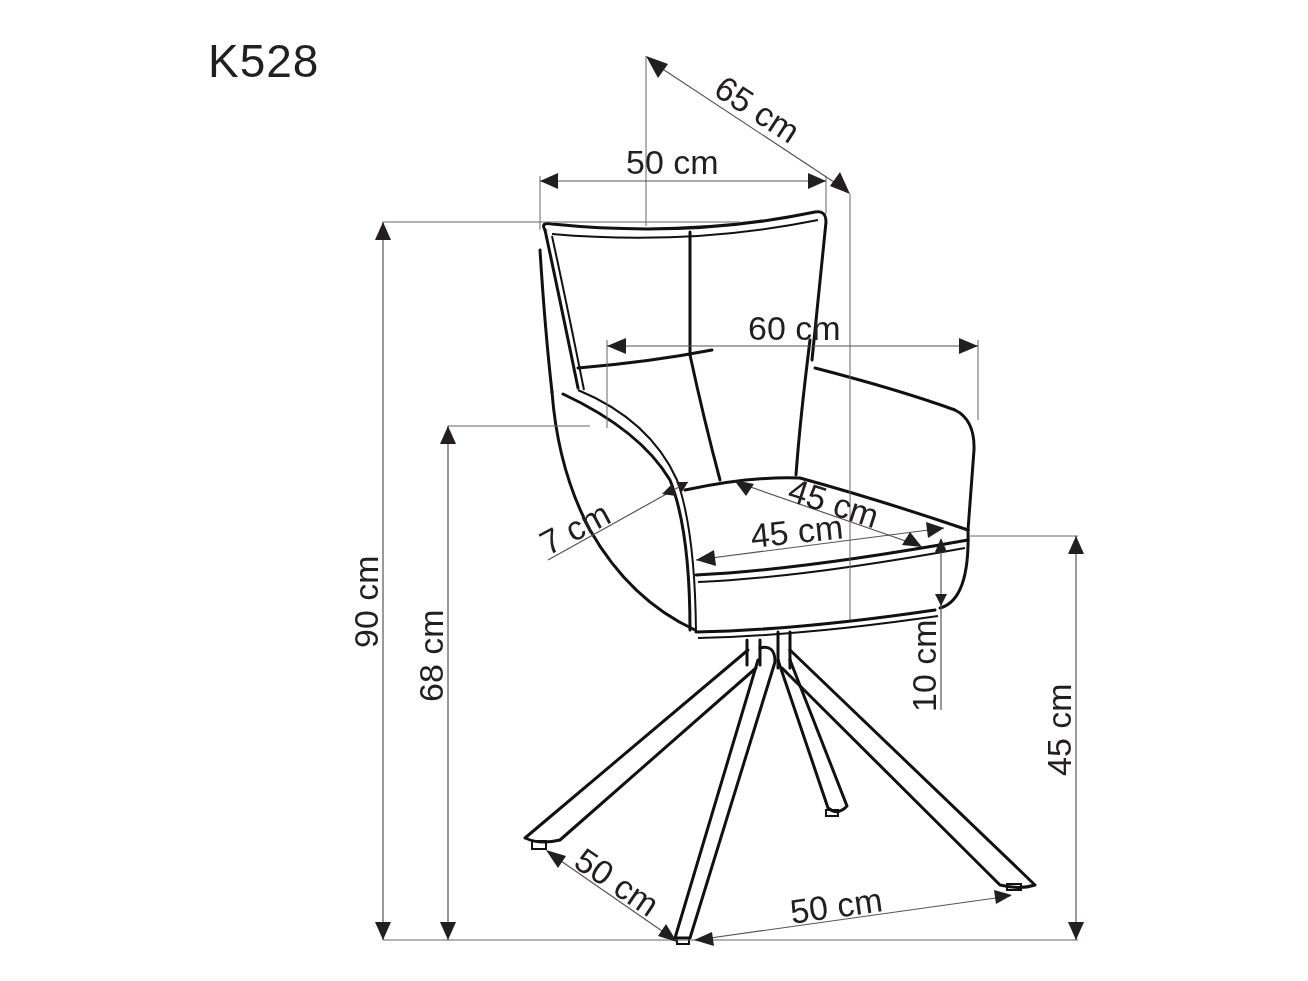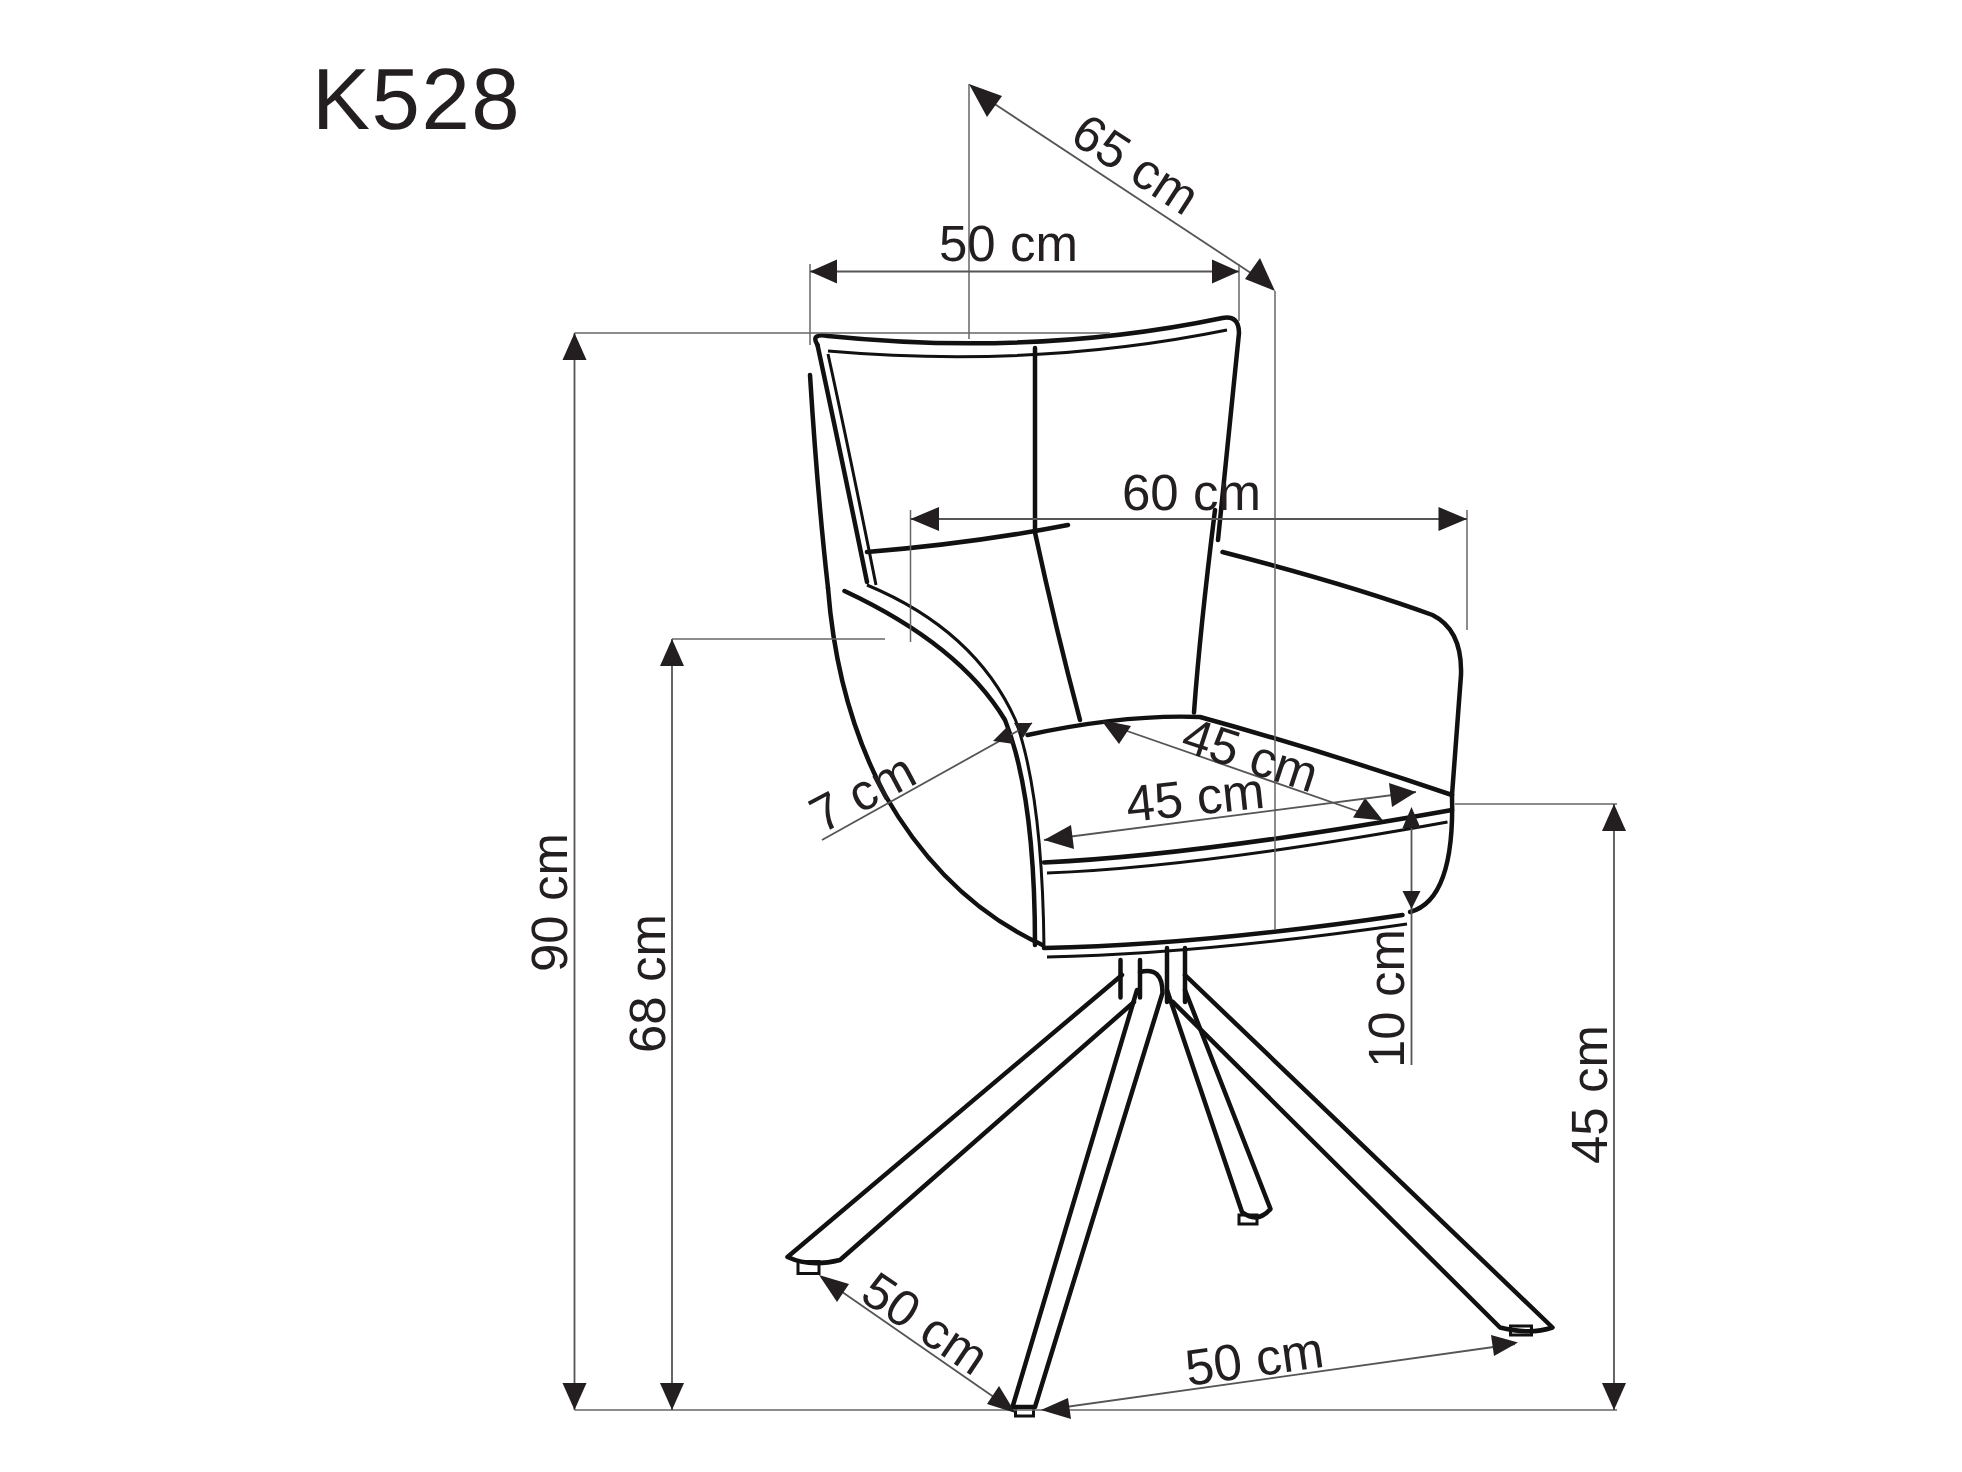--- a/index.html
+++ b/index.html
@@ -1,17 +1,17 @@
 <!DOCTYPE html>
 <html><head>
 <meta charset="utf-8">
 <style>
   html,body{margin:0;padding:0;background:#ffffff;}
   body{width:1308px;height:981px;position:relative;overflow:hidden;font-family:"Liberation Sans",sans-serif;}
-  #title{position:absolute;left:208px;top:38px;font-size:58px;color:#231f20;letter-spacing:1px;line-height:1;}
+  #title{position:absolute;left:208px;top:38px;font-size:46px;color:#231f20;letter-spacing:1px;line-height:1;}
   svg{position:absolute;left:0;top:0;}
   .dim{stroke:#555;stroke-width:1.2;fill:none;}
   .ext{stroke:#666;stroke-width:1;fill:none;}
   .chair{stroke:#111;stroke-width:3;fill:none;stroke-linejoin:round;stroke-linecap:round;}
   .chair-thin{stroke:#111;stroke-width:2;fill:none;}
   .arrow{fill:#231f20;}
   .lbl{font-family:"Liberation Sans",sans-serif;font-size:34px;fill:#231f20;}
 </style>
 </head>
 <body>

